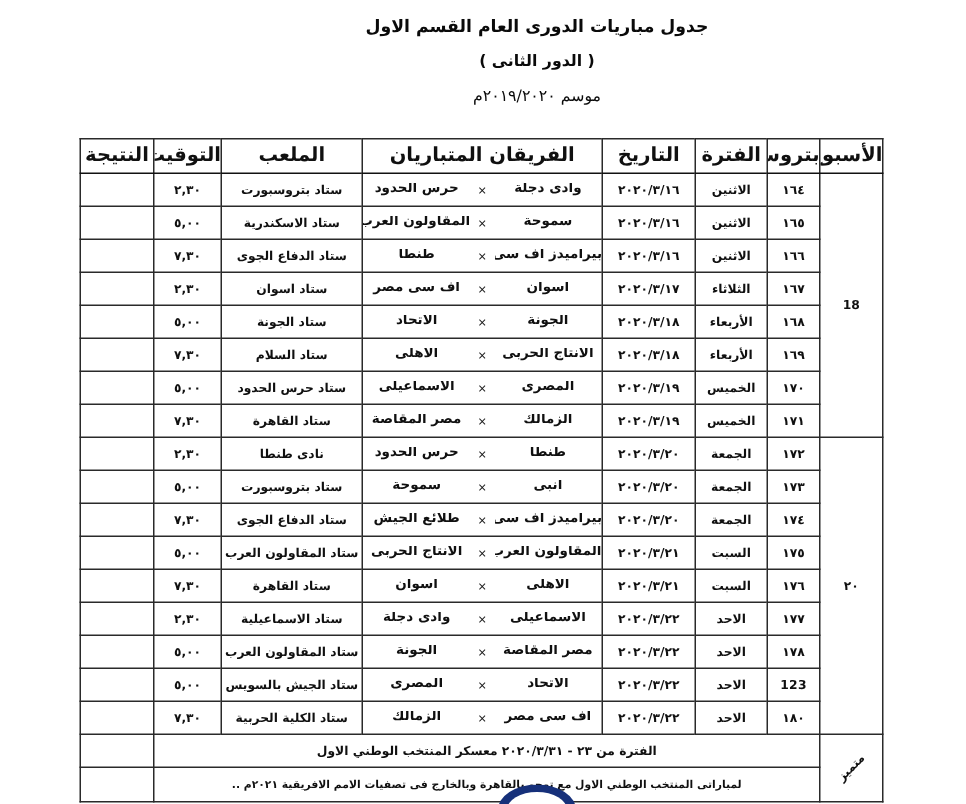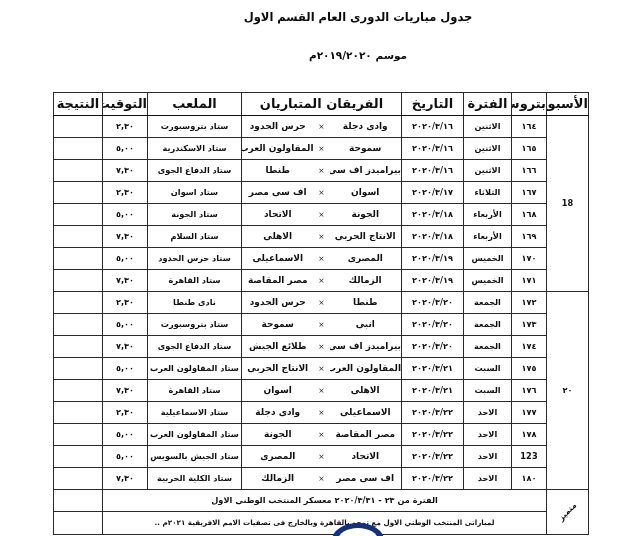--- a/index.html
+++ b/index.html
@@ -35,22 +35,22 @@
     color: #0a0a0a;
   }
   .title-sub {
     font-size: 10.5px;
     font-weight: bold;
     margin-top: 11px;
     color: #0a0a0a;
   }
   .title-season {
     font-size: 10.5px;
-    font-weight: bold;
-    margin-top: 25px;
+    font-weight: normal;
+    margin-top: 11px;
     color: #0a0a0a;
   }
 
   
   .table-wrap {
     position: absolute;
     top: 92px;
     right: 55px;
     width: 535px;
   }
@@ -185,20 +185,21 @@
     left: 6px;
   }
 </style>
 </head>
 <body>
 
 <div class="page">
 
   <div class="titles">
     <div class="title-main">جدول مباريات الدورى العام القسم الاول</div>
+    <div class="title-sub">( الدور الثانى )</div>
     <div class="title-season">موسم ٢٠١٩/٢٠٢٠م</div>
   </div>
 
   <div class="table-wrap">
     <table class="sched">
       <colgroup>
         <col class="c-week">
           <col class="c-match">
           <col class="c-day">
           <col class="c-date">

